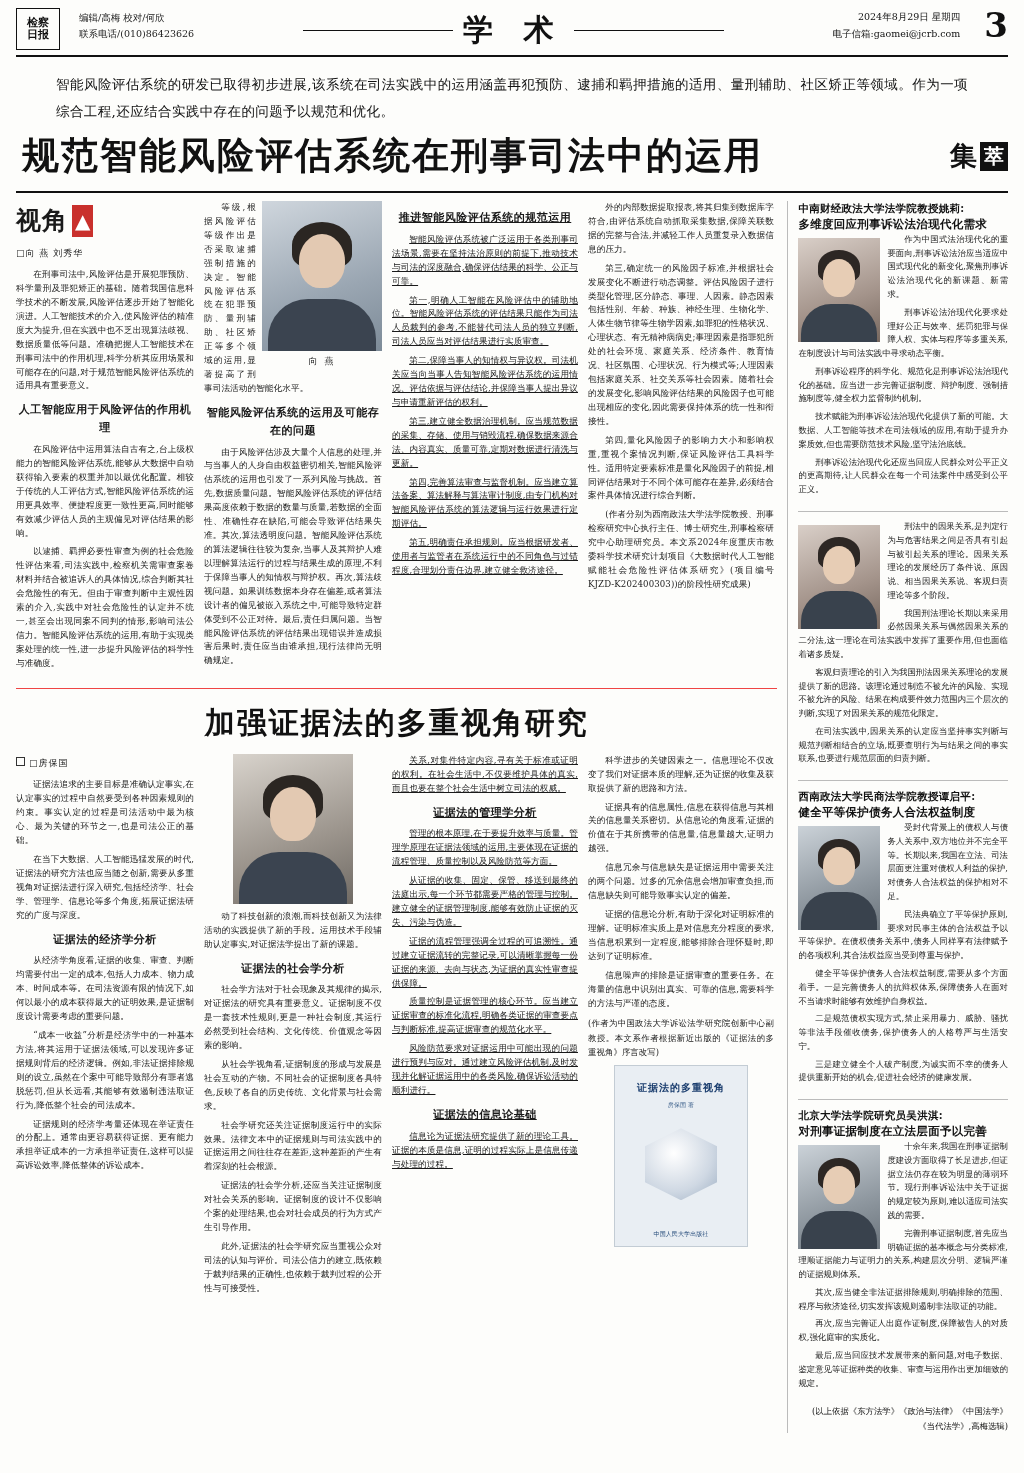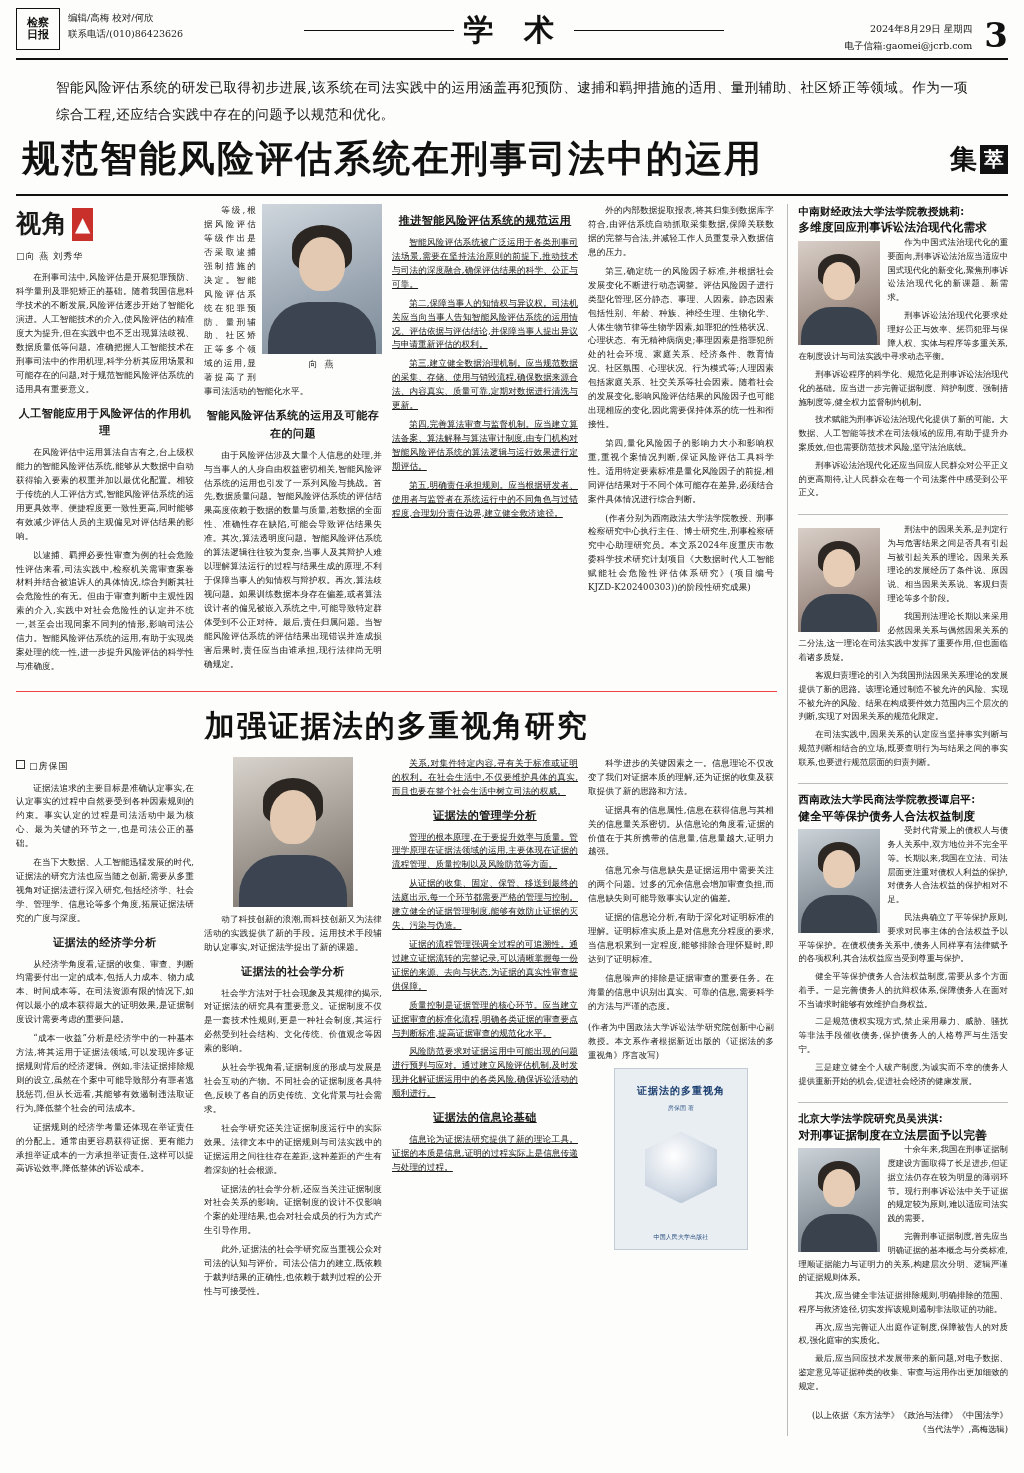--- a/index.html
+++ b/index.html
@@ -7,28 +7,28 @@
     width:1024px;height:1473px;
     background:#fdfdfb;
     font-family:"DejaVu Serif","Liberation Serif",serif;
     color:#111;
     overflow:hidden;
   }
   .page{position:relative;width:1024px;height:1473px;box-sizing:border-box;padding:8px 16px;}
 
   
   .masthead{display:flex;align-items:flex-start;justify-content:space-between;border-bottom:2px solid #111;padding-bottom:4px;}
-  .mh-left{display:flex;align-items:flex-start;gap:8px;}
+  .mh-left{display:flex;align-items:flex-start;gap:19px;}
   .logo{width:42px;height:40px;border:1px solid #111;display:flex;flex-direction:column;justify-content:center;align-items:center;font-size:11px;line-height:1.05;font-weight:bold;letter-spacing:0;}
   .logo span{display:block;}
   .mh-credits{font-size:9.5px;line-height:1.7;color:#222;padding-top:2px;}
   .mh-center{flex:1;display:flex;align-items:center;justify-content:center;gap:10px;padding-top:2px;}
   .mh-center .rule{height:1px;background:#111;width:150px;}
   .mh-title{font-size:30px;font-weight:bold;letter-spacing:10px;font-family:"DejaVu Serif","Liberation Serif",serif;}
-  .mh-right{text-align:right;display:flex;align-items:flex-start;gap:8px;margin-top:12px;}
+  .mh-right{text-align:right;display:flex;align-items:center;gap:20px;}
   .mh-right .info{font-size:9.5px;line-height:1.8;}
   .pagenum{font-size:34px;font-weight:bold;line-height:0.9;padding-left:4px;}
 
   
   .lead{margin:14px 40px 6px 40px;font-size:13.5px;line-height:2.0;text-align:justify;letter-spacing:0.4px;}
   .headline-row{display:flex;align-items:center;justify-content:space-between;margin:6px 0 10px 0;}
   .headline{font-size:37px;font-weight:bold;letter-spacing:2px;flex:1;text-align:left;padding-left:6px;}
   .cuibox{width:112px;display:flex;align-items:center;justify-content:flex-end;gap:3px;}
   .cui-char{font-size:27px;font-weight:bold;}
   .cui-box{background:#111;color:#fff;font-size:20px;font-weight:bold;padding:1px 4px;}
@@ -161,20 +161,21 @@
           </div>
           <p style="visibility:hidden;height:0;margin:0;overflow:hidden">在刑事司法中,风险评估是开展犯罪预防、科学量刑及罪犯矫正的基础。随着我国信息科学技术的不断发展,风险评估逐步开始了智能化演进。人工智能技术的介入,使风险评估的精准度大为提升,但在实践中也不乏出现算法歧视、数据质量低等问题。准确把握人工智能技术在刑事司法中的作用机理,科学分析其应用场景和可能存在的问题,对于规范智能风险评估系统的适用具有重要意义。</p>
           <p>等级,根据风险评估等级作出是否采取逮捕强制措施的决定。智能风险评估系统在犯罪预防、量刑辅助、社区矫正等多个领域的运用,显著提高了刑事司法活动的智能化水平。</p>
           <div class="sub">智能风险评估系统的运用及可能存在的问题</div>
           <p>由于风险评估涉及大量个人信息的处理,并与当事人的人身自由权益密切相关,智能风险评估系统的运用也引发了一系列风险与挑战。首先,数据质量问题。智能风险评估系统的评估结果高度依赖于数据的数量与质量,若数据的全面性、准确性存在缺陷,可能会导致评估结果失准。其次,算法透明度问题。智能风险评估系统的算法逻辑往往较为复杂,当事人及其辩护人难以理解算法运行的过程与结果生成的原理,不利于保障当事人的知情权与辩护权。再次,算法歧视问题。如果训练数据本身存在偏差,或者算法设计者的偏见被嵌入系统之中,可能导致特定群体受到不公正对待。最后,责任归属问题。当智能风险评估系统的评估结果出现错误并造成损害后果时,责任应当由谁承担,现行法律尚无明确规定。</p>
         </div>
 
         <div class="col c3">
           <div class="sub">推进智能风险评估系统的规范运用</div>
           <p>智能风险评估系统被广泛运用于各类刑事司法场景,需要在坚持法治原则的前提下,推动技术与司法的深度融合,确保评估结果的科学、公正与可靠。</p>
+          <p>第一,明确人工智能在风险评估中的辅助地位。智能风险评估系统的评估结果只能作为司法人员裁判的参考,不能替代司法人员的独立判断,司法人员应当对评估结果进行实质审查。</p>
           <p>第二,保障当事人的知情权与异议权。司法机关应当向当事人告知智能风险评估系统的运用情况、评估依据与评估结论,并保障当事人提出异议与申请重新评估的权利。</p>
           <p>第三,建立健全数据治理机制。应当规范数据的采集、存储、使用与销毁流程,确保数据来源合法、内容真实、质量可靠,定期对数据进行清洗与更新。</p>
           <p>第四,完善算法审查与监督机制。应当建立算法备案、算法解释与算法审计制度,由专门机构对智能风险评估系统的算法逻辑与运行效果进行定期评估。</p>
           <p>第五,明确责任承担规则。应当根据研发者、使用者与监管者在系统运行中的不同角色与过错程度,合理划分责任边界,建立健全救济途径。</p>
         </div>
 
         <div class="col c4">
           <p>外的内部数据提取报表,将其归集到数据库字符合,由评估系统自动抓取采集数据,保障关联数据的完整与合法,并减轻工作人员重复录入数据信息的压力。</p>
           <p>第三,确定统一的风险因子标准,并根据社会发展变化不断进行动态调整。评估风险因子进行类型化管理,区分静态、事理、人因素。静态因素包括性别、年龄、种族、神经生理、生物化学、人体生物节律等生物学因素,如罪犯的性格状况、心理状态、有无精神病病史;事理因素是指罪犯所处的社会环境、家庭关系、经济条件、教育情况、社区氛围、心理状况、行为模式等;人理因素包括家庭关系、社交关系等社会因素。随着社会的发展变化,影响风险评估结果的风险因子也可能出现相应的变化,因此需要保持体系的统一性和衔接性。</p>
           <p>第四,量化风险因子的影响力大小和影响权重,重视个案情况判断,保证风险评估工具科学性。适用特定要素标准是量化风险因子的前提,相同评估结果对于不同个体可能存在差异,必须结合案件具体情况进行综合判断。</p>

